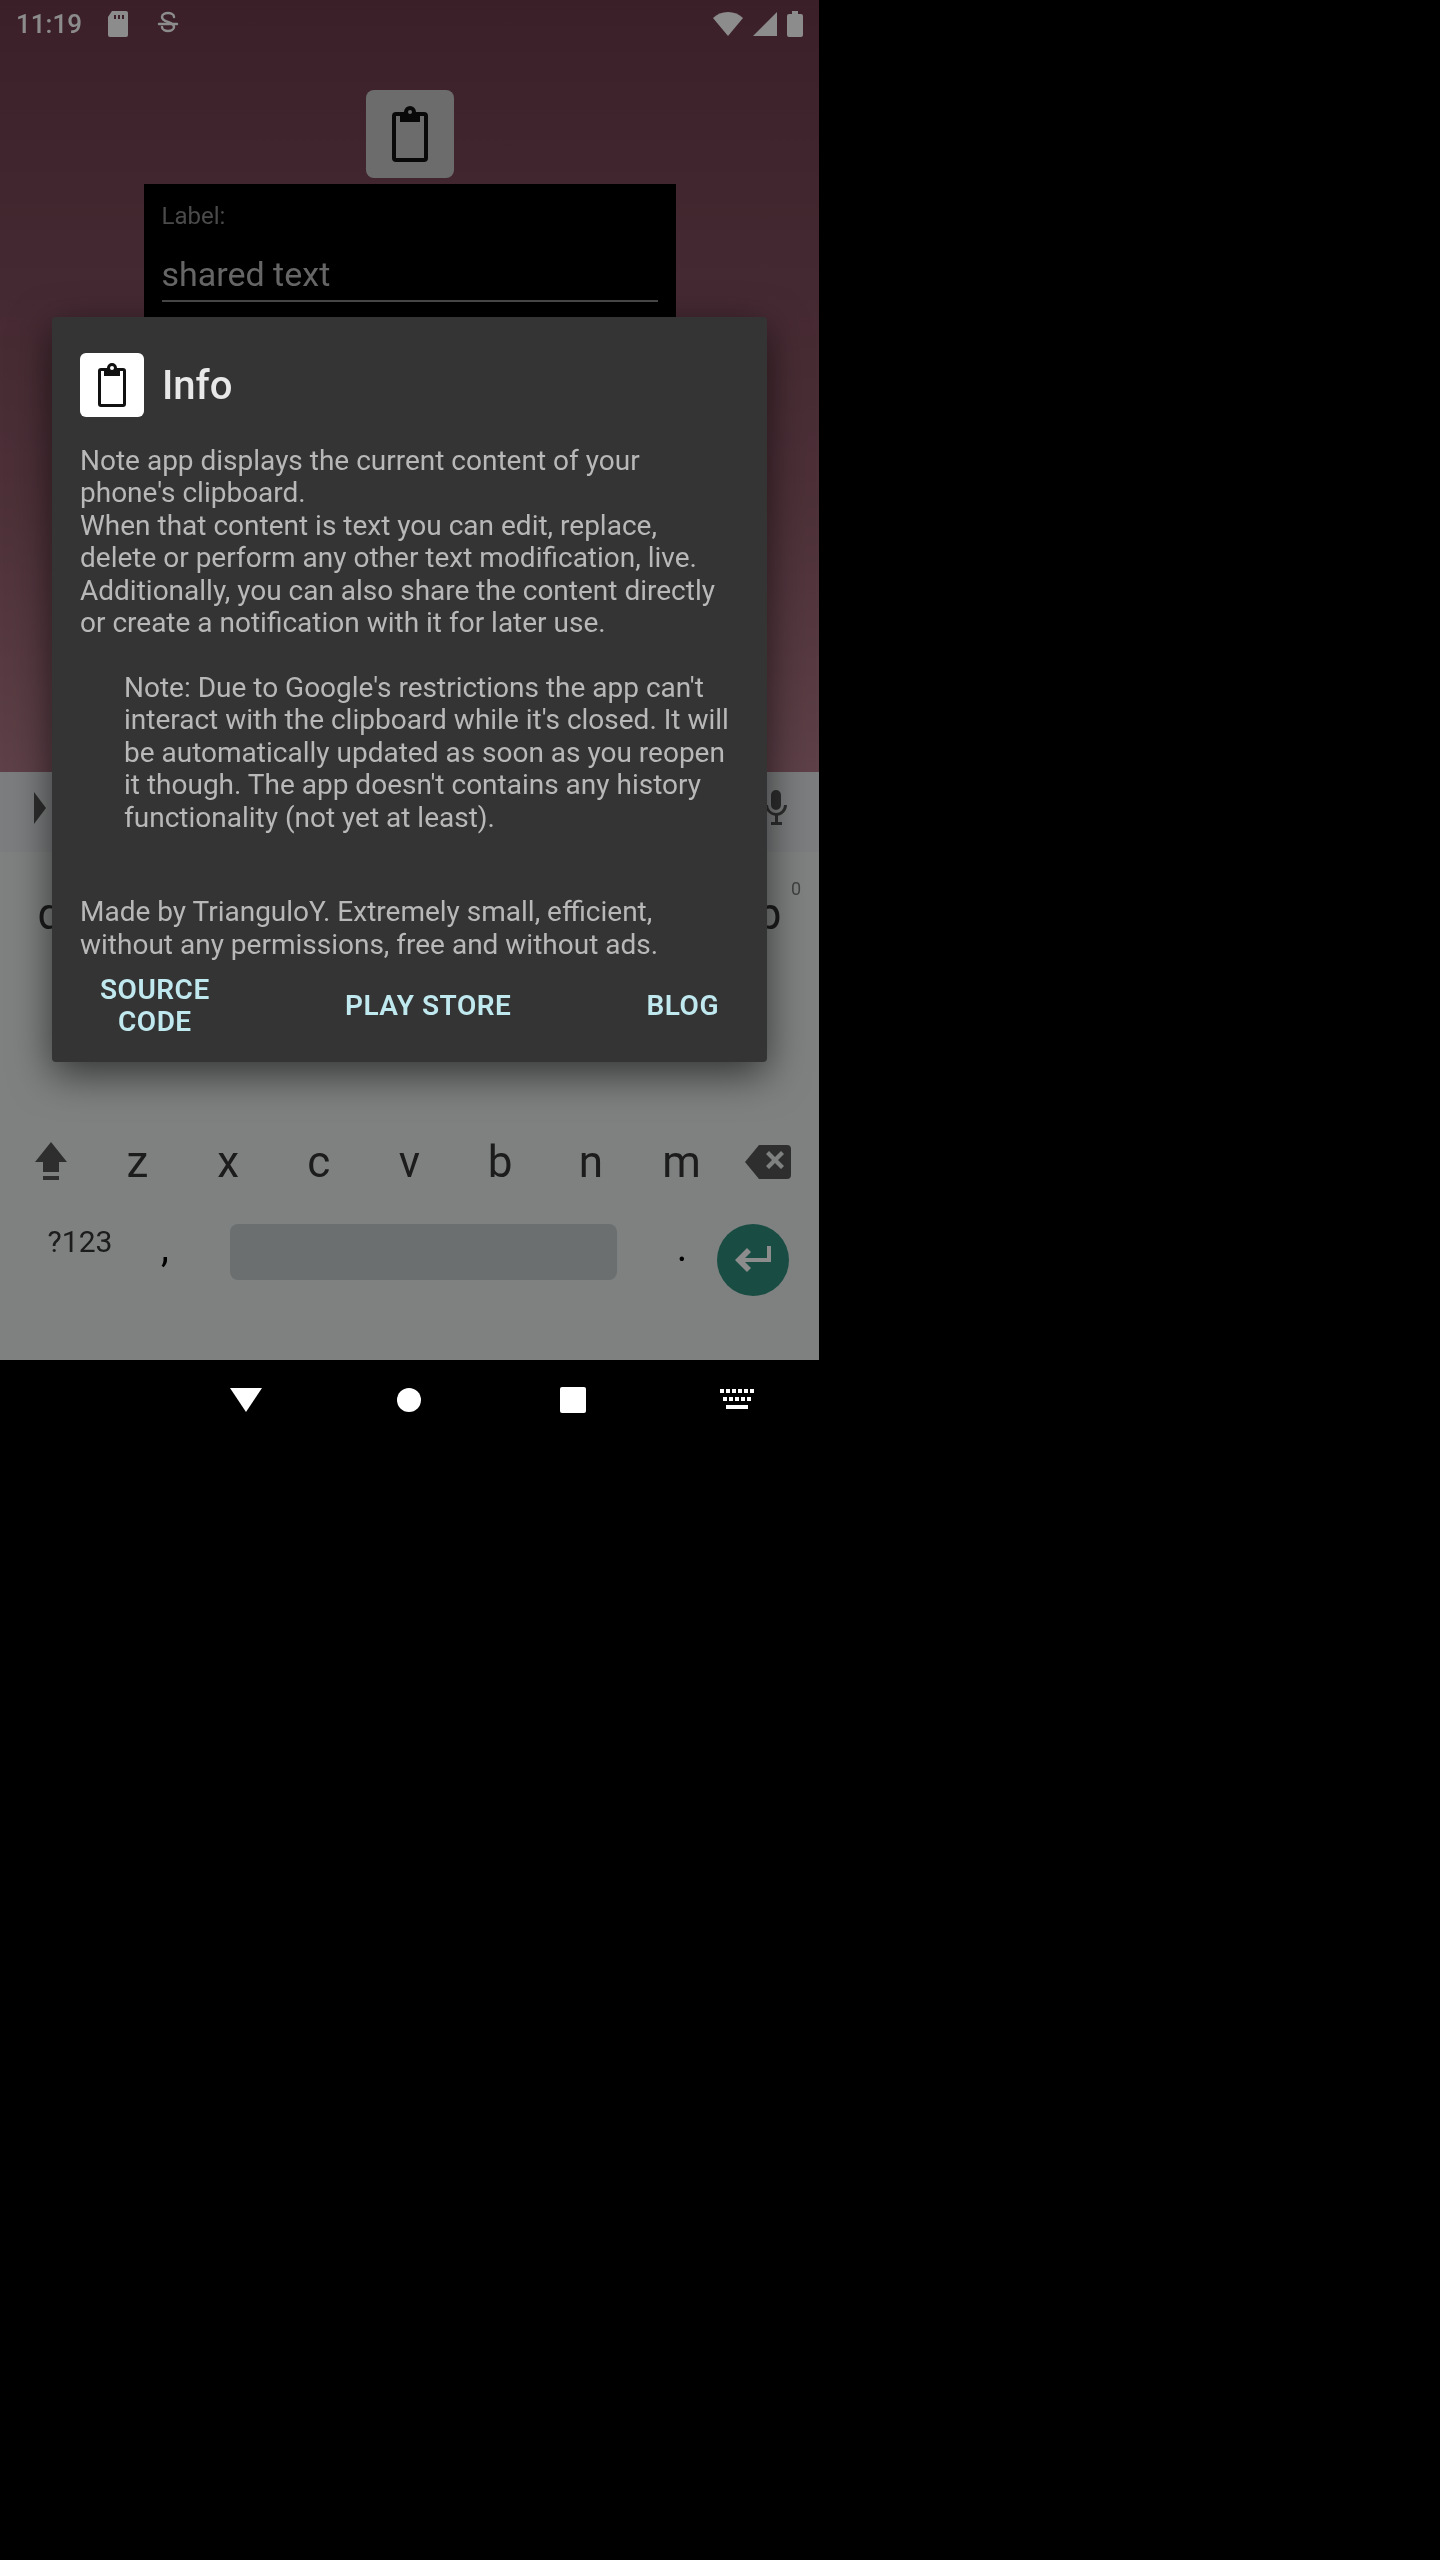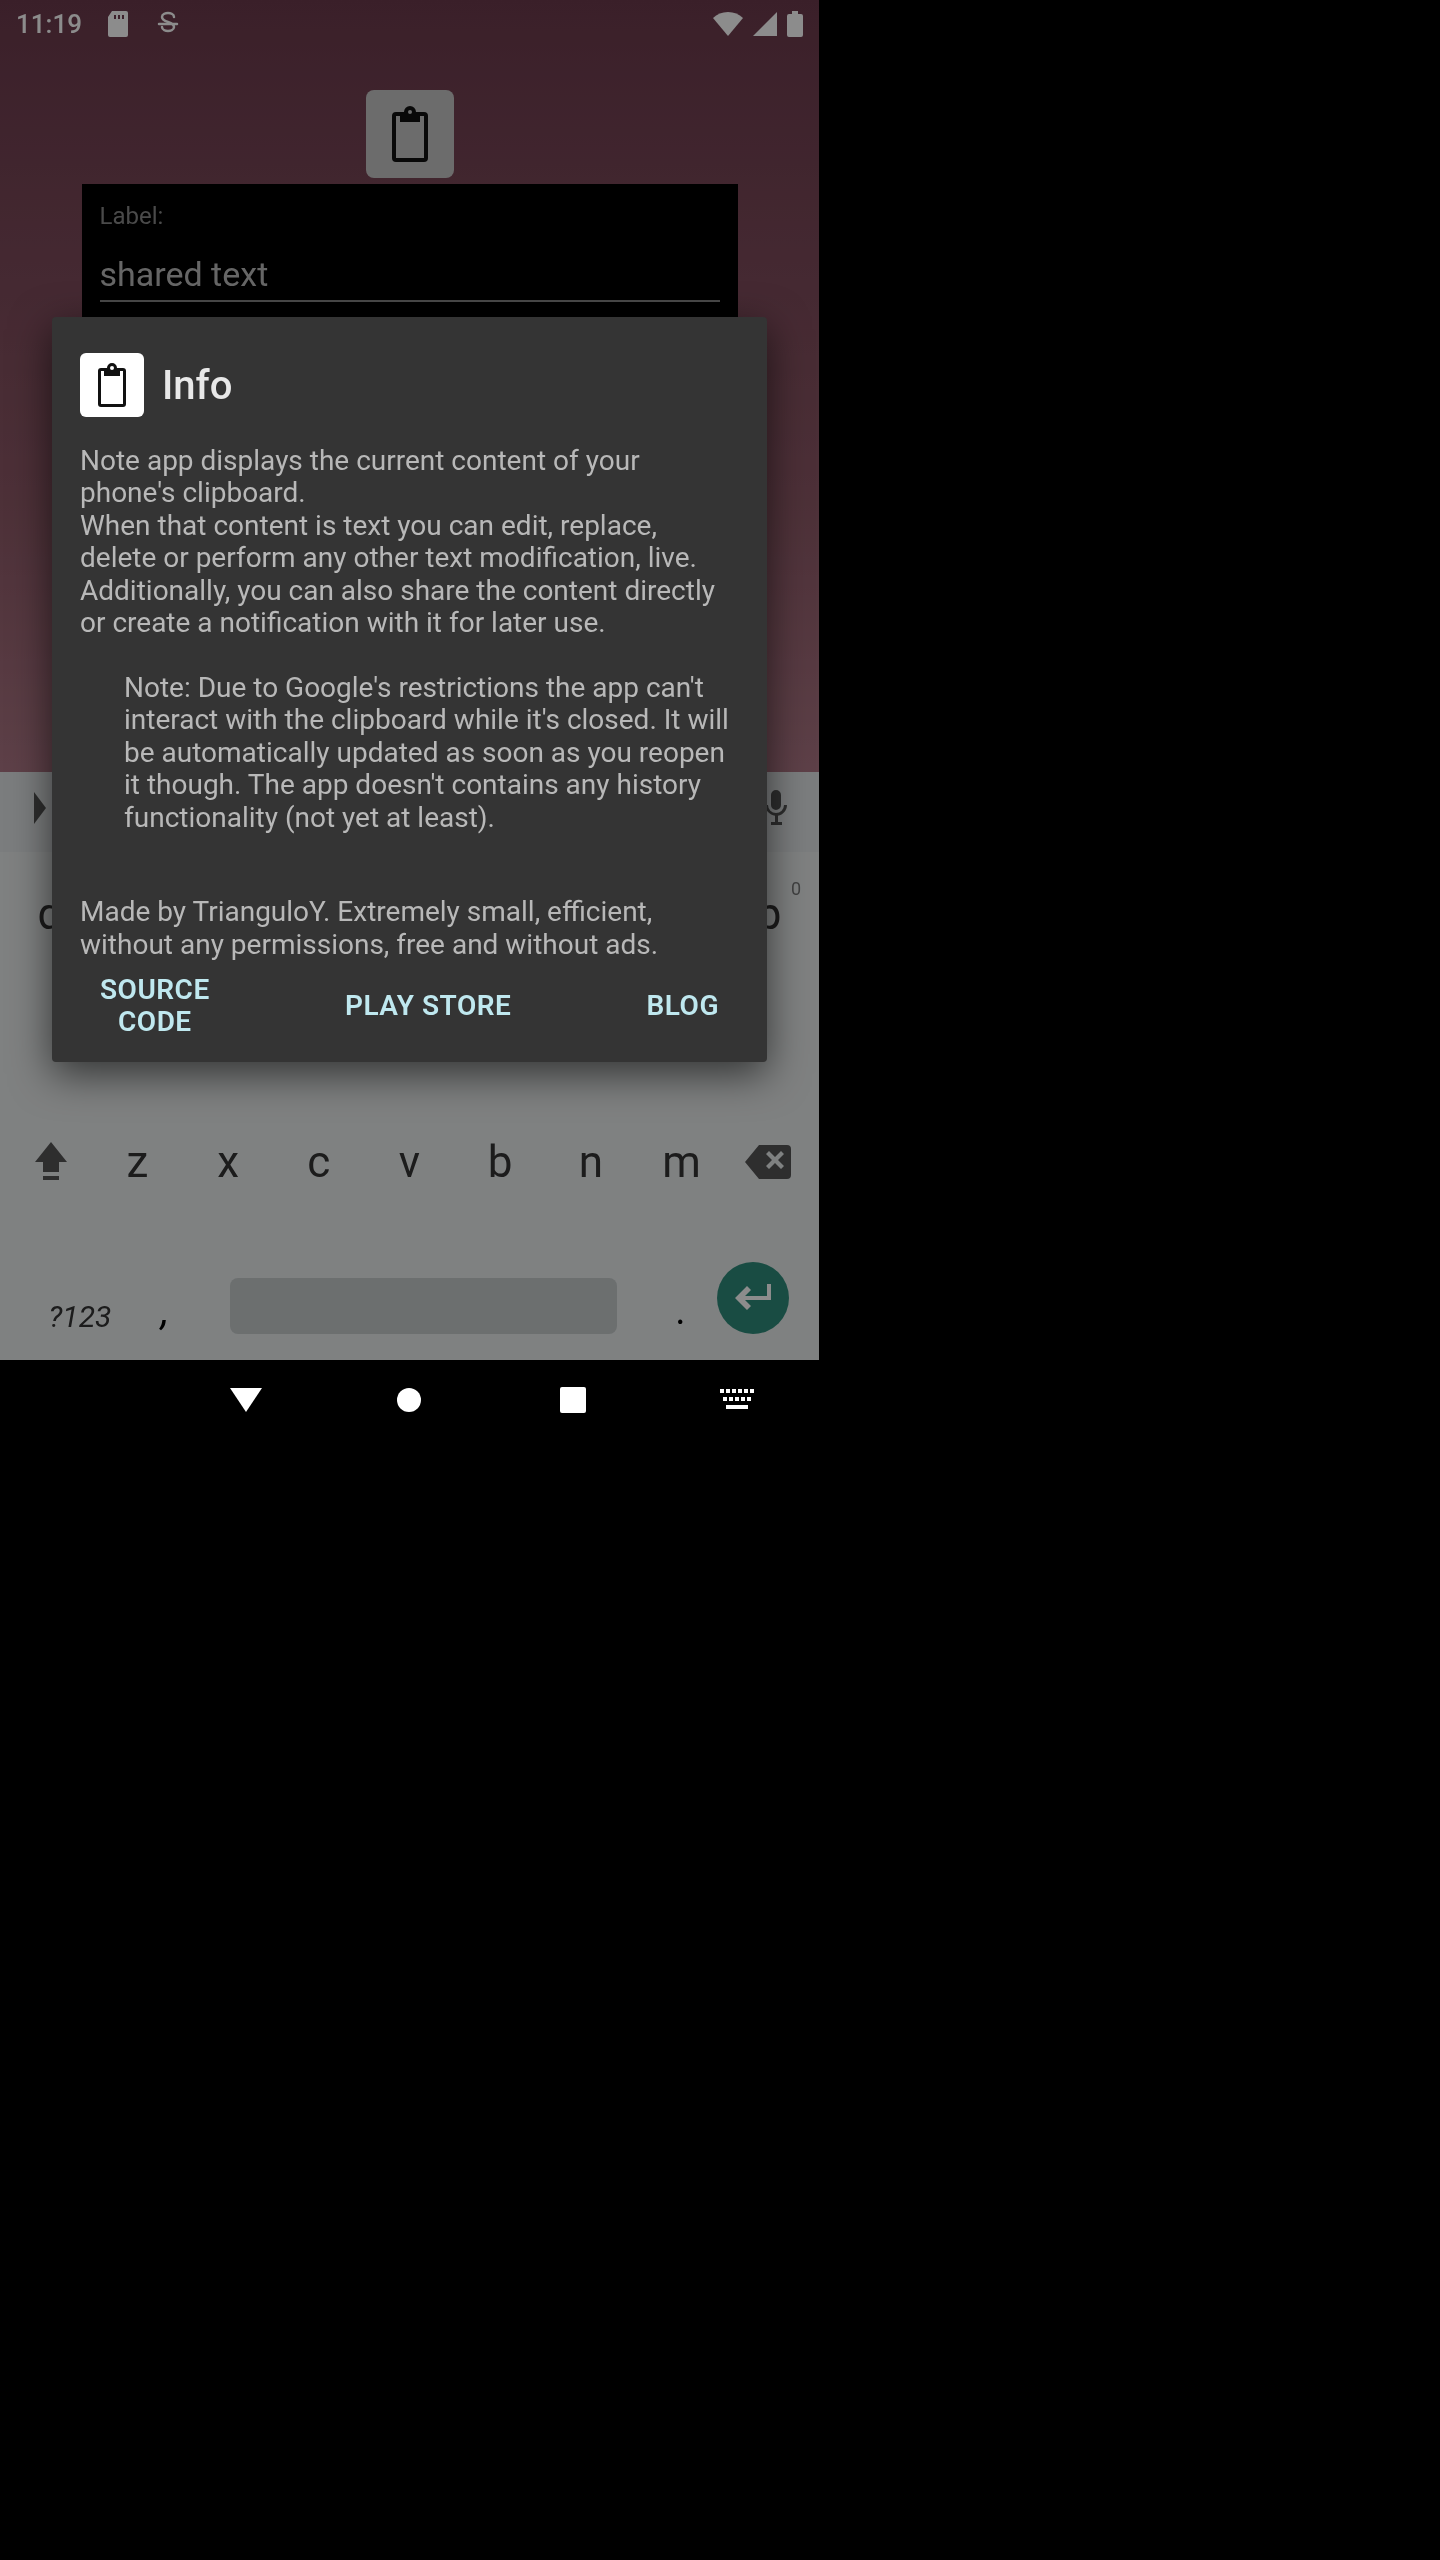--- a/index.html
+++ b/index.html
@@ -28,21 +28,21 @@
   .app-card-wrap {
     position: absolute; top: 90px; left: 0; right: 0; display: flex; flex-direction: column; align-items: center;
     z-index: 2;
   }
   .app-icon-box {
     width: 88px; height: 88px; background: #c5c5c5; border-radius: 8px;
     display: flex; align-items: center; justify-content: center;
   }
   .app-card {
     margin-top: 6px;
-    width: 656px; background: #000; padding: 18px 18px 28px 18px;
+    width: 532px; background: #000; padding: 18px 18px 28px 18px;
     color: #aaa;
   }
   .app-card .lbl { font-size: 24px; color: #888; }
   .app-card .input-line {
     margin-top: 24px; font-size: 34px; color: #bbb; border-bottom: 2px solid #888; padding-bottom: 6px;
   }
 
   
   .keyboard {
     position: absolute; left: 0; right: 0; top: 772px; bottom: 80px;
@@ -54,21 +54,21 @@
   }
   .kb-rows { padding: 0 10px; }
   .kb-row { display: flex; justify-content: center; gap: 0; height: 124px; align-items: center; color: #333; font-size: 44px; }
   .kb-key { flex: 1; text-align: center; position: relative; }
   .kb-key .sup { position: absolute; top: -10px; right: 8px; font-size: 18px; color: #777; }
   .kb-row.mid { padding: 0 40px; }
   .kb-row.bot .kb-key { font-size: 44px; }
   .kb-shift, .kb-bksp {
     width: 82px; display: flex; align-items: center; justify-content: center;
   }
-  .kb-bottom { display: flex; align-items: flex-end; height: 110px; padding: 0 20px; gap: 10px; font-style: italic; }
+  .kb-bottom { display: flex; align-items: flex-start; height: 110px; padding: 0 20px; gap: 10px; }
   .kb-sym { width: 100px; text-align: center; font-size: 30px; color: #333; }
   .kb-space { flex: 1; height: 56px; background: #c5cacb; border-radius: 8px; margin: 0 30px; }
   .kb-enter {
     width: 72px; height: 72px; border-radius: 50%; background: #2f8b7a;
     display: flex; align-items: center; justify-content: center;
   }
 
   
   .scrim {
     position: absolute; inset: 0; background: rgba(0,0,0,0.45); z-index: 6;

